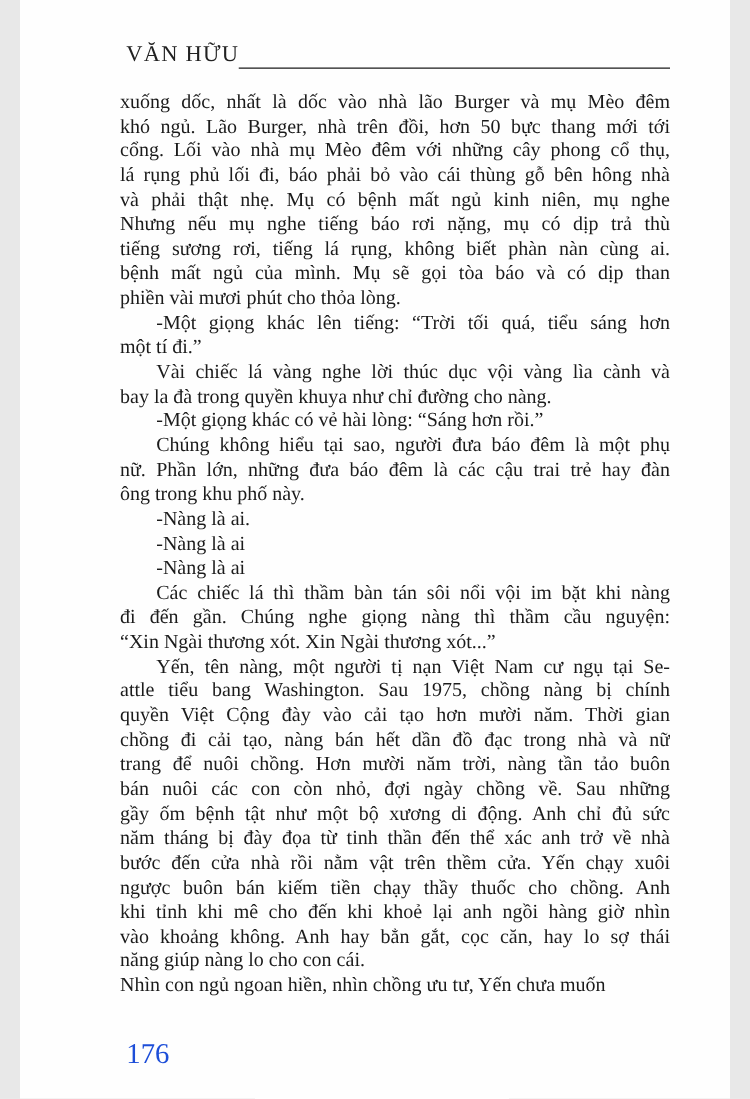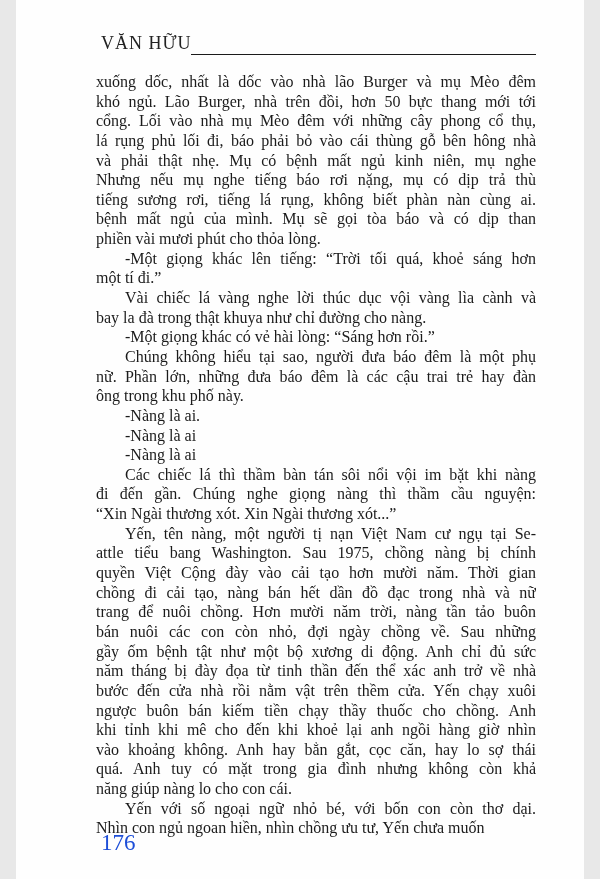--- a/index.html
+++ b/index.html
@@ -80,24 +80,24 @@
   <main class="body-text" id="body-text">
       <div class="line">xuống dốc, nhất là dốc vào nhà lão Burger và mụ Mèo đêm</div>
       <div class="line">khó ngủ. Lão Burger, nhà trên đồi, hơn 50 bực thang mới tới</div>
       <div class="line">cổng. Lối vào nhà mụ Mèo đêm với những cây phong cổ thụ,</div>
       <div class="line">lá rụng phủ lối đi, báo phải bỏ vào cái thùng gỗ bên hông nhà</div>
       <div class="line">và phải thật nhẹ. Mụ có bệnh mất ngủ kinh niên, mụ nghe</div>
       <div class="line">Nhưng nếu mụ nghe tiếng báo rơi nặng, mụ có dịp trả thù</div>
       <div class="line">tiếng sương rơi, tiếng lá rụng, không biết phàn nàn cùng ai.</div>
       <div class="line">bệnh mất ngủ của mình. Mụ sẽ gọi tòa báo và có dịp than</div>
       <div class="line last">phiền vài mươi phút cho thỏa lòng.</div>
-      <div class="line indent">-Một giọng khác lên tiếng: “Trời tối quá, khoẻ sáng hơn</div>
+      <div class="line indent">-Một giọng khác lên tiếng: “Trời tối quá, tiểu sáng hơn</div>
       <div class="line last">một tí đi.”</div>
       <div class="line indent">Vài chiếc lá vàng nghe lời thúc dục vội vàng lìa cành và</div>
-      <div class="line last">bay la đà trong thật khuya như chỉ đường cho nàng.</div>
+      <div class="line last">bay la đà trong quyền khuya như chỉ đường cho nàng.</div>
       <div class="line last indent">-Một giọng khác có vẻ hài lòng: “Sáng hơn rồi.”</div>
       <div class="line indent">Chúng không hiểu tại sao, người đưa báo đêm là một phụ</div>
       <div class="line">nữ. Phần lớn, những đưa báo đêm là các cậu trai trẻ hay đàn</div>
       <div class="line last">ông trong khu phố này.</div>
       <div class="line last indent">-Nàng là ai.</div>
       <div class="line last indent">-Nàng là ai</div>
       <div class="line last indent">-Nàng là ai</div>
       <div class="line indent">Các chiếc lá thì thầm bàn tán sôi nổi vội im bặt khi nàng</div>
       <div class="line">đi đến gần. Chúng nghe giọng nàng thì thầm cầu nguyện:</div>
       <div class="line last">“Xin Ngài thương xót.  Xin Ngài thương xót...”</div>
@@ -106,21 +106,19 @@
       <div class="line">quyền Việt Cộng đày vào cải tạo hơn mười năm. Thời gian</div>
       <div class="line">chồng đi cải tạo, nàng bán hết dần đồ đạc trong nhà và nữ</div>
       <div class="line">trang để nuôi chồng. Hơn mười năm trời, nàng tần tảo buôn</div>
       <div class="line">bán nuôi các con còn nhỏ, đợi ngày chồng về. Sau những</div>
       <div class="line">gầy ốm bệnh tật như một bộ xương di động. Anh chỉ đủ sức</div>
       <div class="line">năm tháng bị đày đọa từ tinh thần đến thể xác anh trở về nhà</div>
       <div class="line">bước đến cửa nhà rồi nằm vật trên thềm cửa. Yến chạy xuôi</div>
       <div class="line">ngược buôn bán kiếm tiền chạy thầy thuốc cho chồng. Anh</div>
       <div class="line">khi tỉnh khi mê cho đến khi khoẻ lại anh ngồi hàng giờ nhìn</div>
       <div class="line">vào khoảng không. Anh hay bẳn gắt, cọc căn, hay lo sợ thái</div>
-      <div class="line">quá. Anh tuy có mặt trong gia đình nhưng không còn khả</div>
       <div class="line last">năng giúp nàng lo cho con cái.</div>
-      <div class="line indent">Yến với số ngoại ngữ nhỏ bé, với bốn con còn thơ dại.</div>
       <div class="line last">Nhìn con ngủ ngoan hiền, nhìn chồng ưu tư, Yến chưa muốn</div>
     </main>
 
   <div class="page-number">176</div>
 
 </div>
 
 </body></html>

